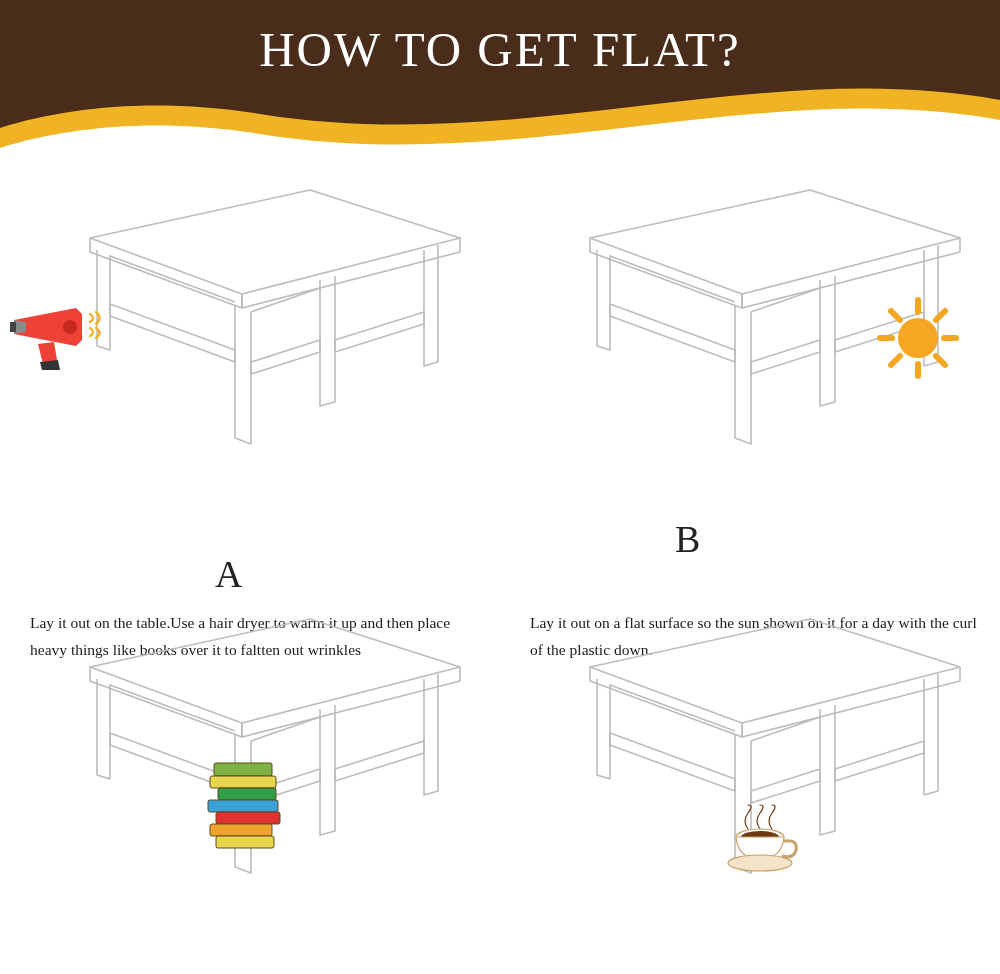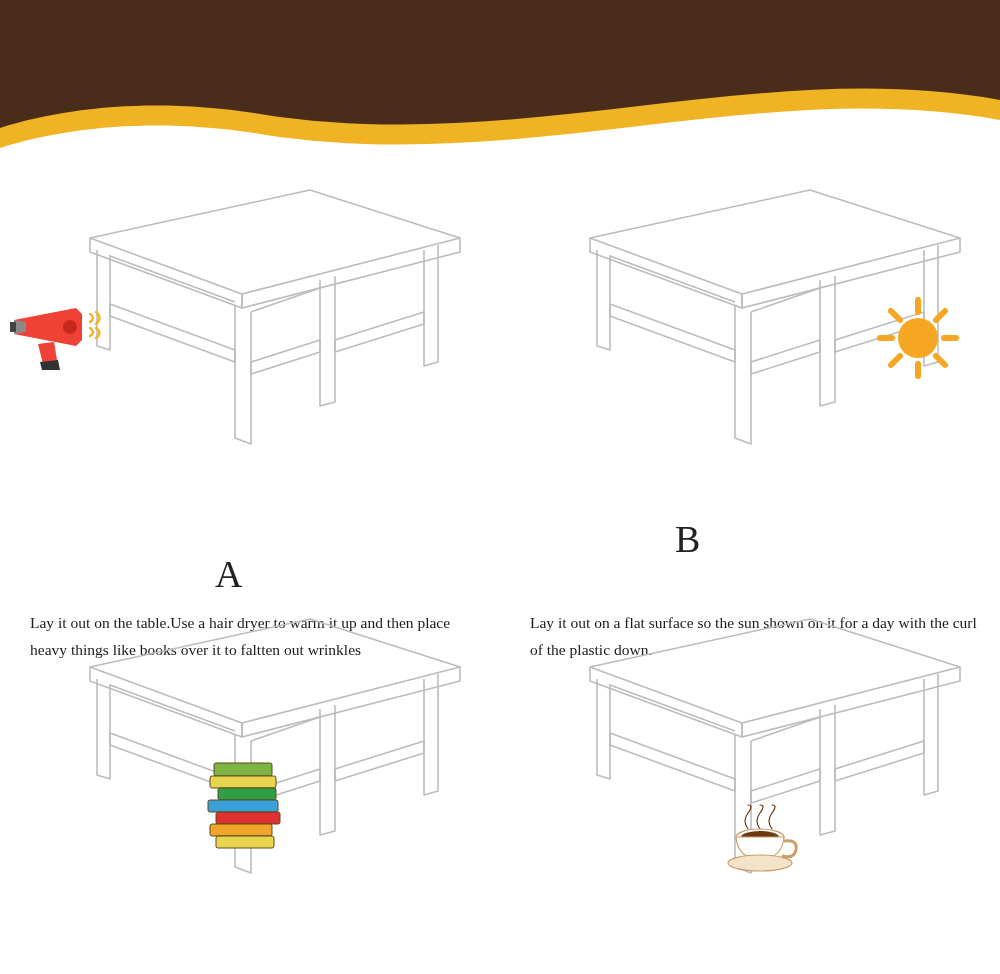--- a/index.html
+++ b/index.html
@@ -92,20 +92,21 @@
 </head>
 <body>
 
 <div class="header">
   <svg class="header-svg" width="1000" height="152" viewBox="0 0 1000 152">
 
     <path d="M0,0 L1000,0 L1000,120 C760,76 520,176 260,134 C160,118 70,126 0,148 Z" fill="#f0b323"></path>
 
     <path d="M0,0 L1000,0 L1000,100 C760,56 520,156 260,114 C160,98 70,106 0,128 Z" fill="#4a2c1a"></path>
   </svg>
+  <div class="header-title">HOW TO GET FLAT?</div>
 </div>
 
 <div class="panels">
 
   <div class="panel panel-a">
     <svg class="table-art" width="460" height="300" viewBox="0 0 460 300">
       <g fill="none" stroke="#bcbcbc" stroke-width="1.6" stroke-linejoin="round">
 
         <path d="M70,62 L290,14 L440,62 L222,118 Z"></path>
         <path d="M70,62 L70,76 L222,132 L222,118"></path>

